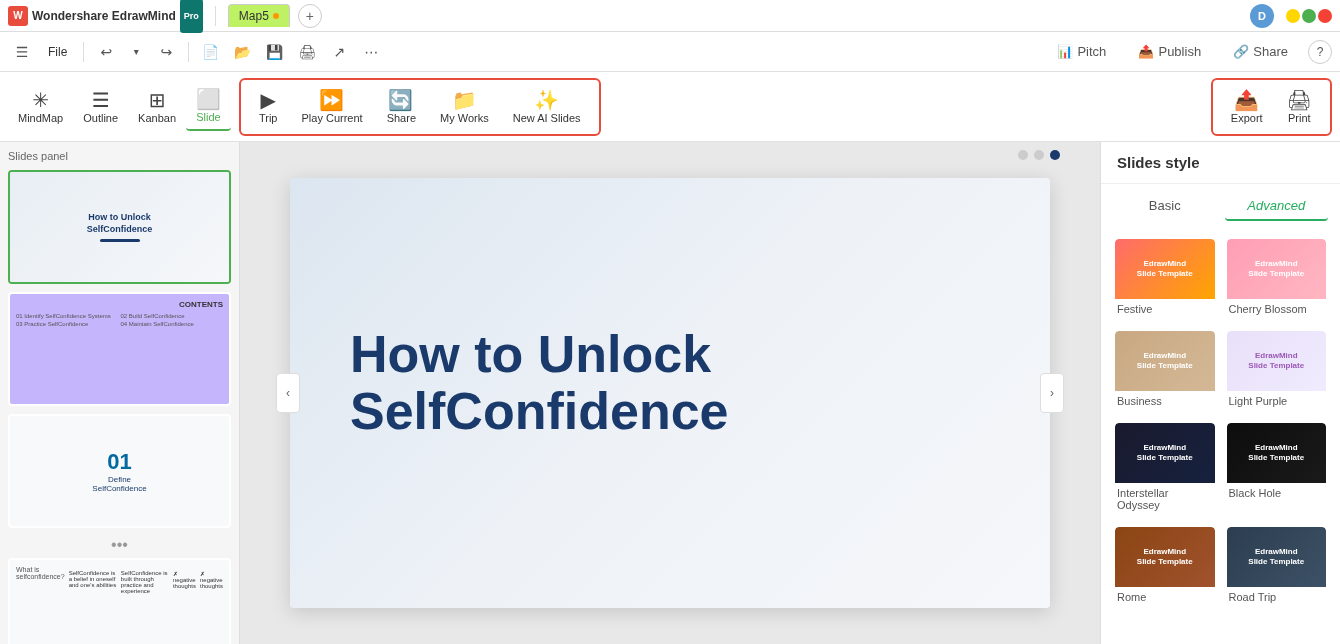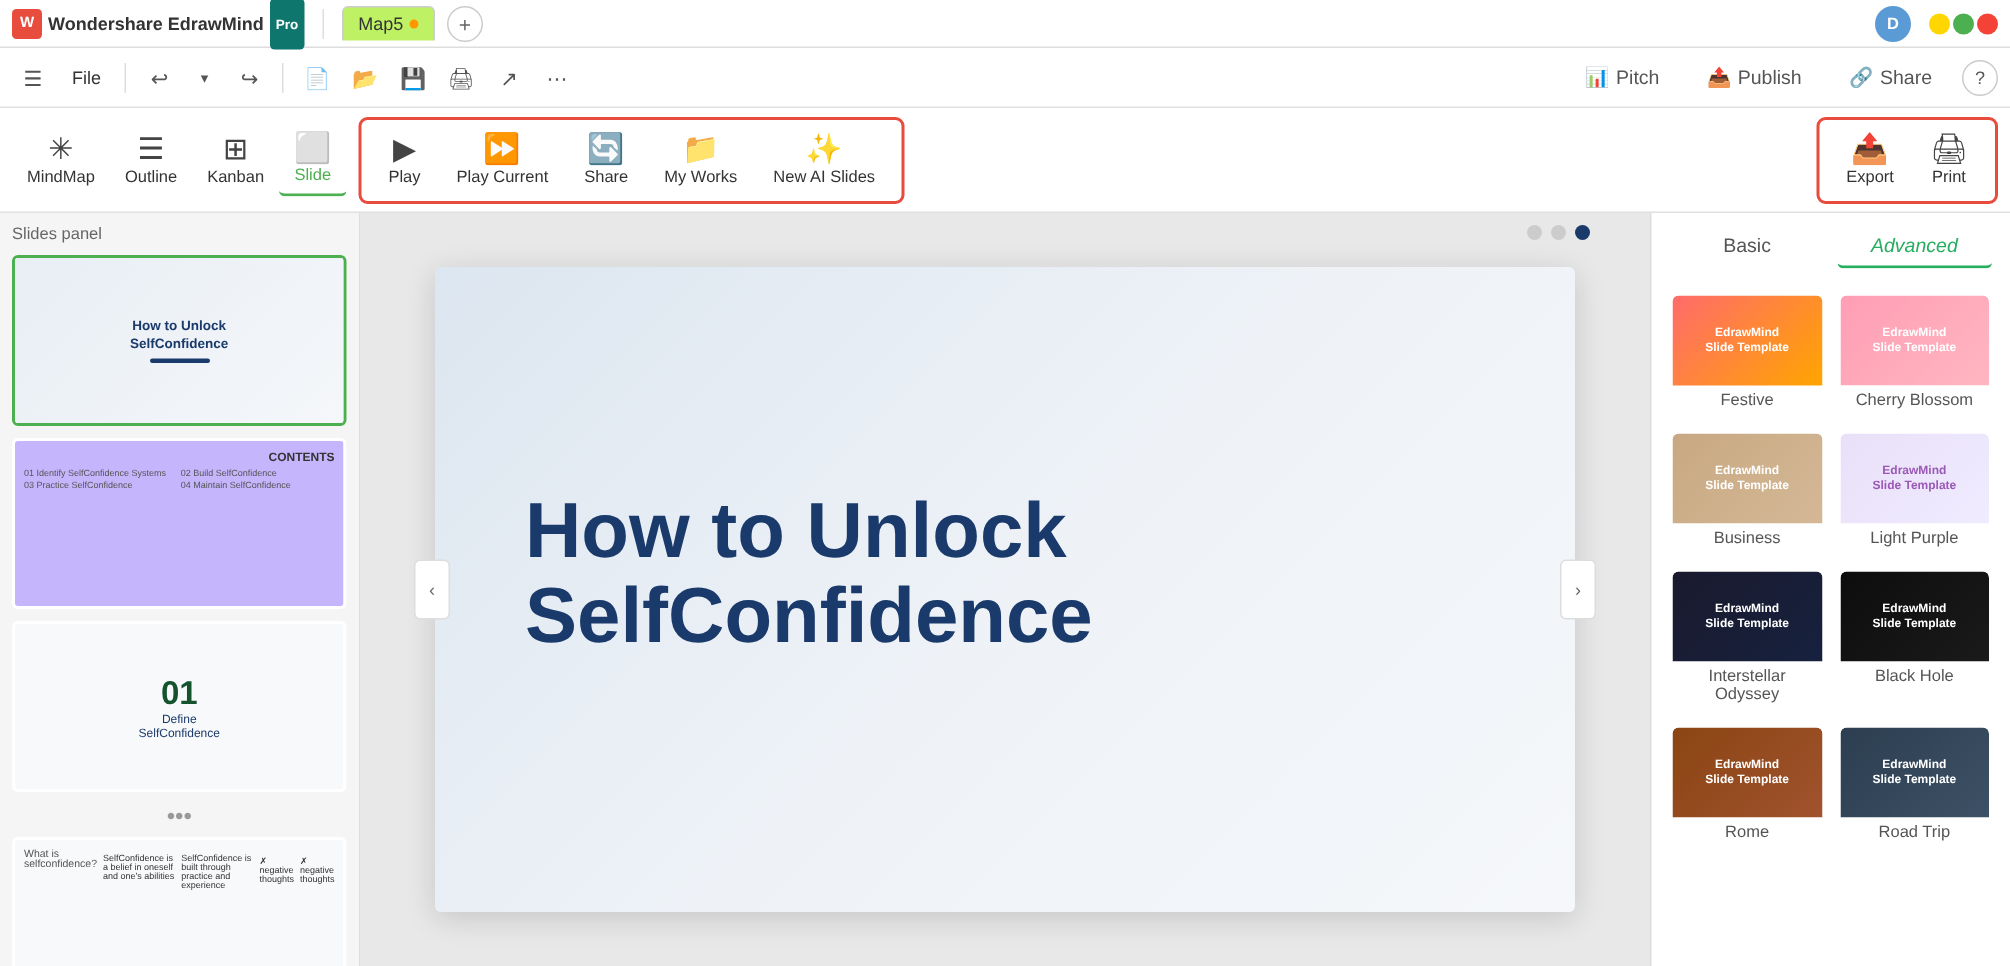--- a/index.html
+++ b/index.html
@@ -238,21 +238,21 @@
     }
     .slide-thumb-grid {
       display: grid; grid-template-columns: 1fr 1fr; gap: 2px;
     }
     .slide-thumb-cell { font-size: 6px; color: #555; }
     .slide-thumb-3 {
       background: #f8f9fa;
       display: flex; align-items: center; justify-content: center;
       flex-direction: column;
     }
-    .slide-thumb-num { font-size: 22px; font-weight: bold; color: #14532d; }
+    .slide-thumb-num { font-size: 22px; font-weight: bold; color: #0369a1; }
     .slide-thumb-subtitle { font-size: 8px; color: #1a3a6b; text-align: center; }
     .slide-thumb-4 {
       background: #f8f9fa;
       padding: 6px;
       display: flex; gap: 4px;
     }
     .slide-more { text-align: center; font-size: 16px; color: #999; margin: 4px 0; }
 
     
     .canvas-area {
@@ -438,21 +438,21 @@
       font-size: 8px;
       color: white;
       font-weight: bold;
       text-align: center;
       padding: 4px;
       line-height: 1.3;
     }
     .style-name {
       font-size: 11px;
       color: #555;
-      text-align: center;
+      text-align: left;
       padding: 4px 2px;
       background: #fff;
     }
   </style>
 </head>
 <body>
 
 <div class="titlebar">
   <div class="titlebar-logo">
     <div class="logo-icon">W</div>
@@ -523,21 +523,21 @@
     <div class="toolbar-label">Kanban</div>
   </div>
   <div class="toolbar-group" style="border-bottom: 2px solid #4caf50;">
     <div class="toolbar-icon">⬜</div>
     <div class="toolbar-label" style="color: #4caf50;">Slide</div>
   </div>
 
   <div class="slides-toolbar-highlight">
     <div class="toolbar-group">
       <div class="toolbar-icon">▶</div>
-      <div class="toolbar-label">Play</div>
+      <div class="toolbar-label">Trip</div>
     </div>
     <div class="toolbar-group">
       <div class="toolbar-icon">⏩</div>
       <div class="toolbar-label">Play Current</div>
     </div>
     <div class="toolbar-group">
       <div class="toolbar-icon">🔄</div>
       <div class="toolbar-label">Share</div>
     </div>
     <div class="toolbar-group">
@@ -632,20 +632,21 @@
         </div>
       </div>
 
       <div style="position:relative; display:flex; align-items:center;">
         <div class="canvas-expand-btn">›</div>
       </div>
     </div>
   </div>
 
   <div class="slides-style-panel">
+    <div class="style-panel-header">Slides style</div>
 
     <div class="style-tabs">
       <div class="style-tab inactive">Basic</div>
       <div class="style-tab active">Advanced</div>
     </div>
 
     <div class="style-grid">
 
       <div class="style-card">
         <div class="style-thumb style-thumb-festive">

